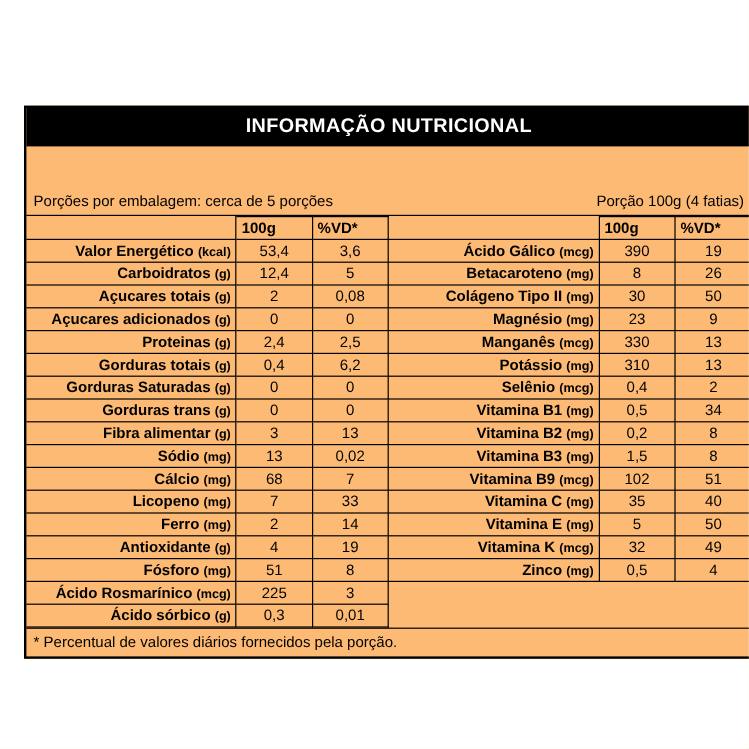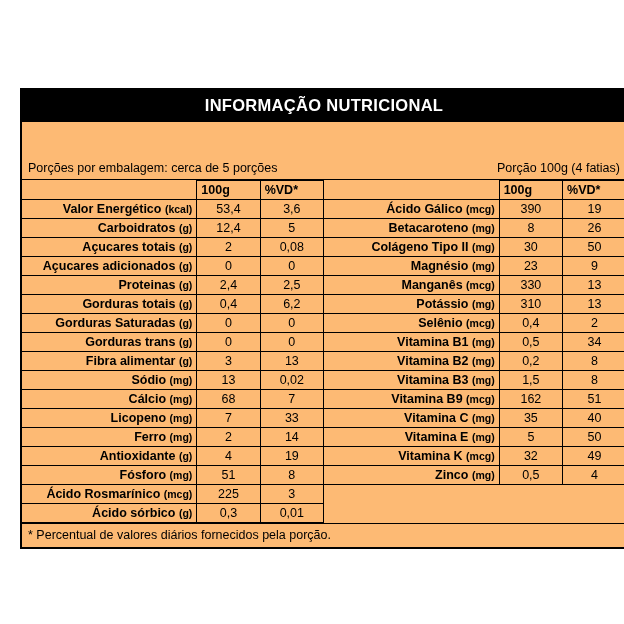--- a/index.html
+++ b/index.html
@@ -265,21 +265,21 @@
               <td class="val">0,2</td>
               <td class="val">8</td>
             </tr>
             <tr>
               <td class="name"><span>Vitamina B3  </span><span class="unit">(mg)</span></td>
               <td class="val">1,5</td>
               <td class="val">8</td>
             </tr>
             <tr>
               <td class="name"><span>Vitamina B9  </span><span class="unit">(mcg)</span></td>
-              <td class="val">162</td>
+              <td class="val">102</td>
               <td class="val">51</td>
             </tr>
             <tr>
               <td class="name"><span>Vitamina C  </span><span class="unit">(mg)</span></td>
               <td class="val">35</td>
               <td class="val">40</td>
             </tr>
             <tr>
               <td class="name"><span>Vitamina E  </span><span class="unit">(mg)</span></td>
               <td class="val">5</td>

